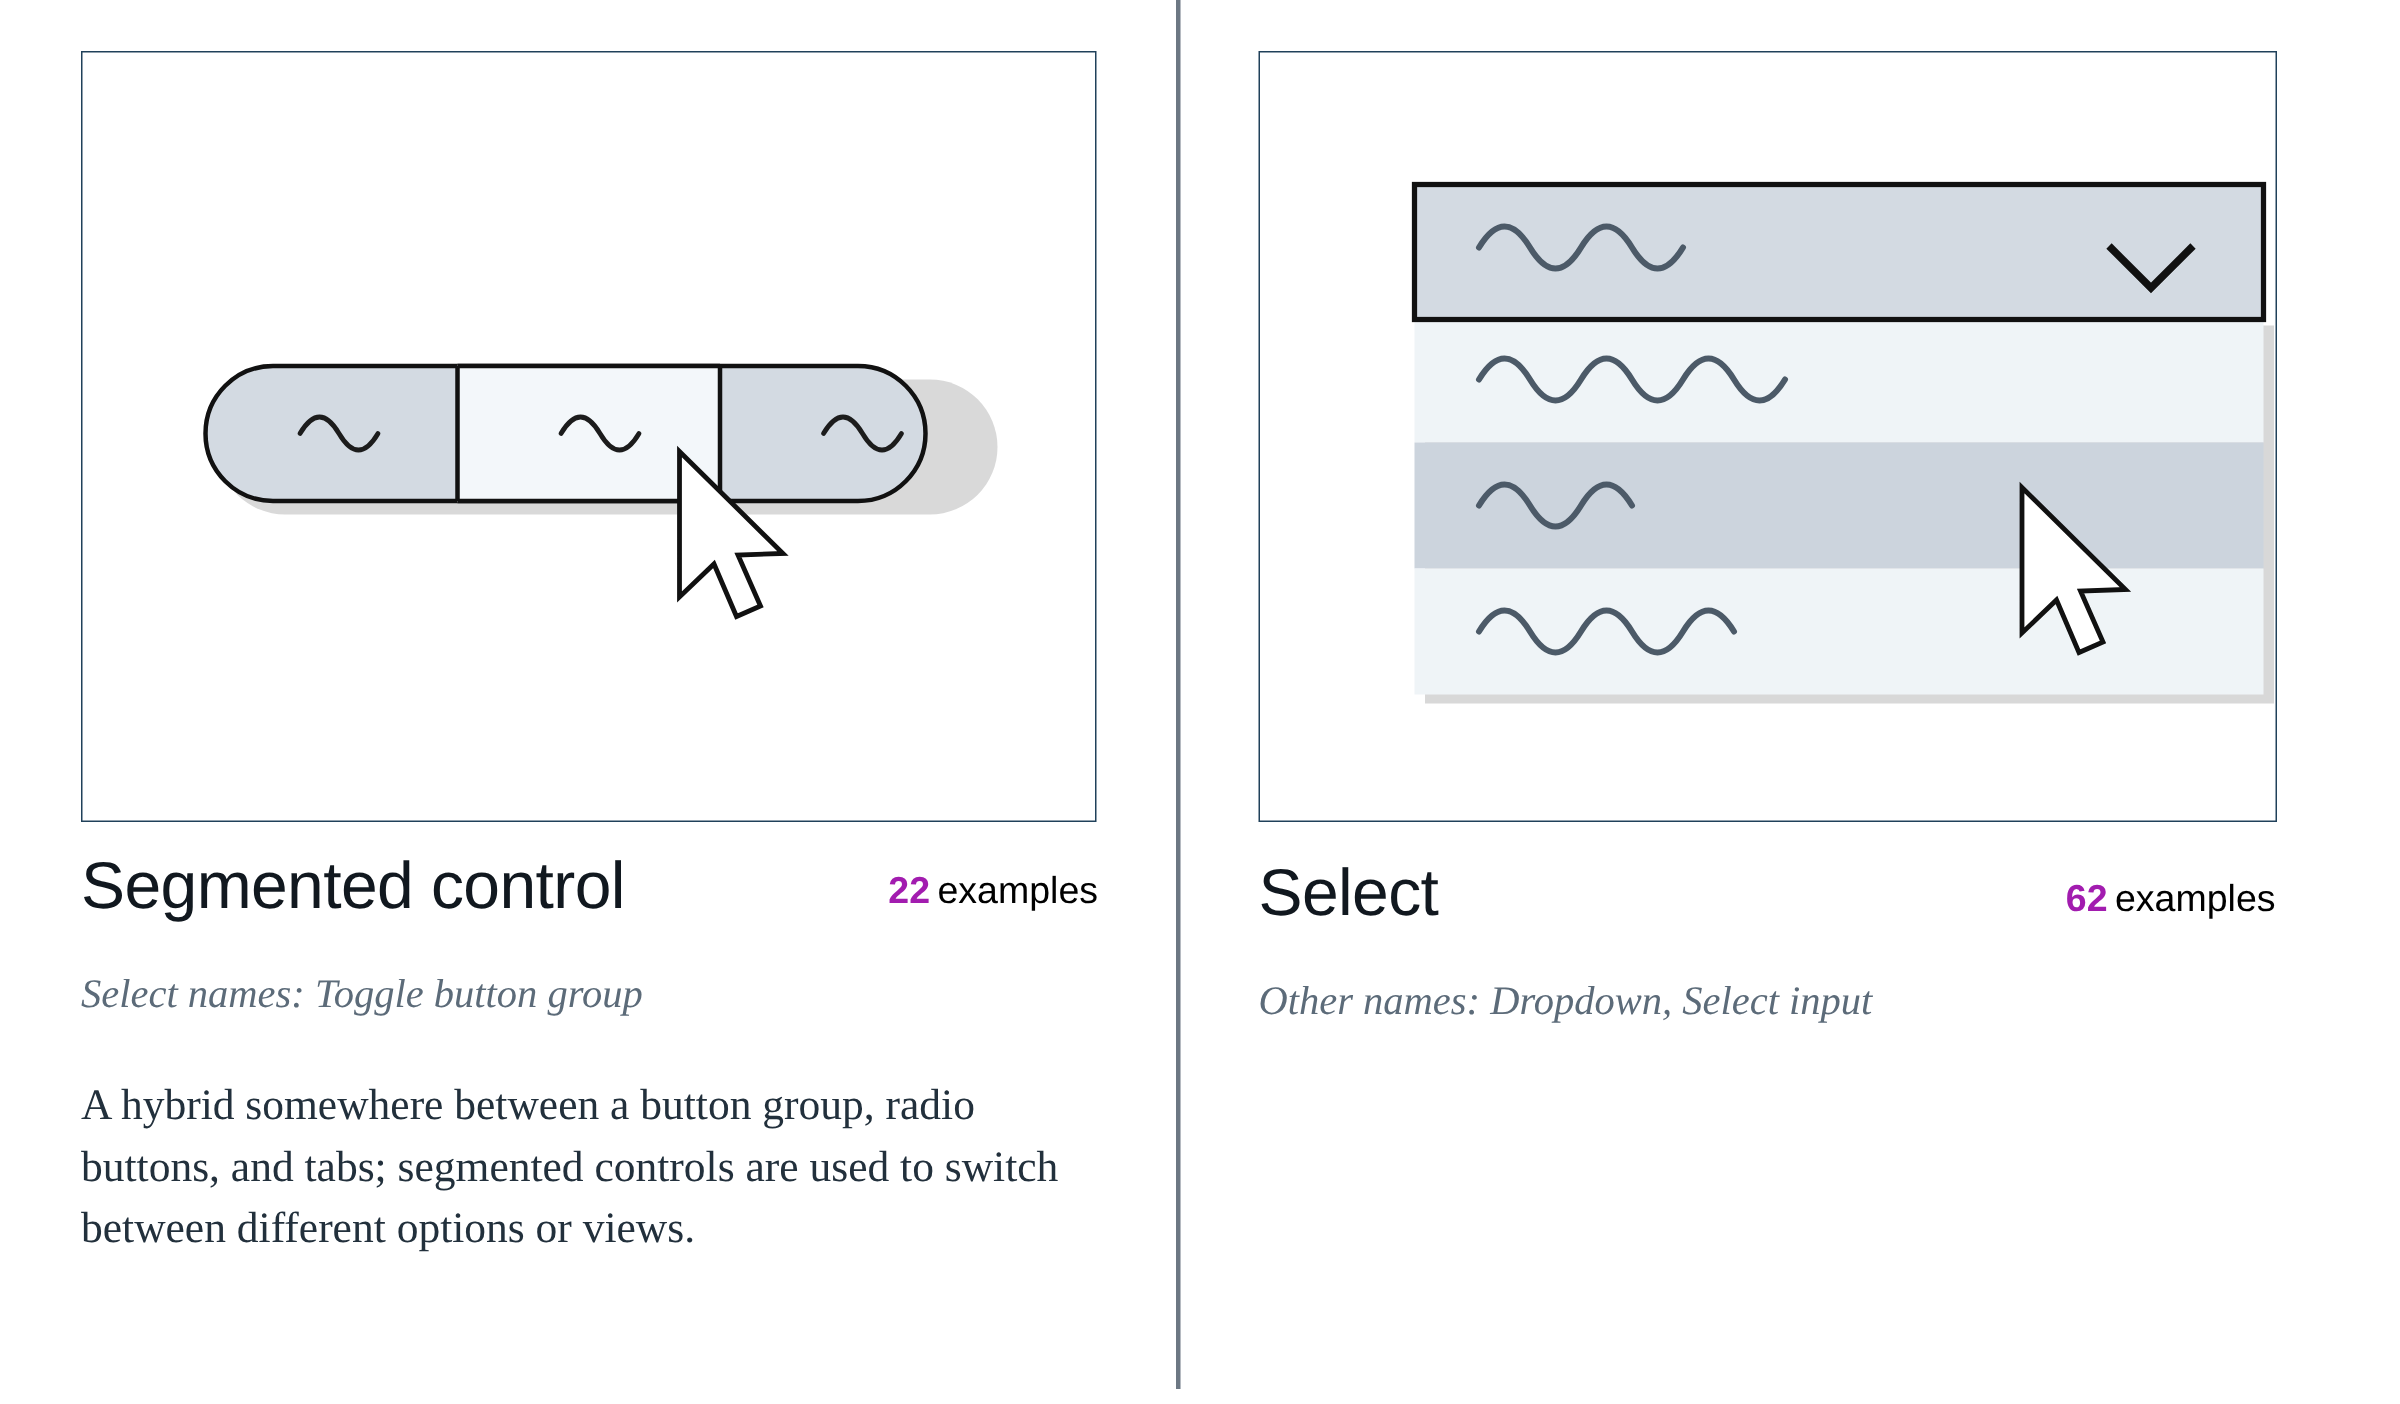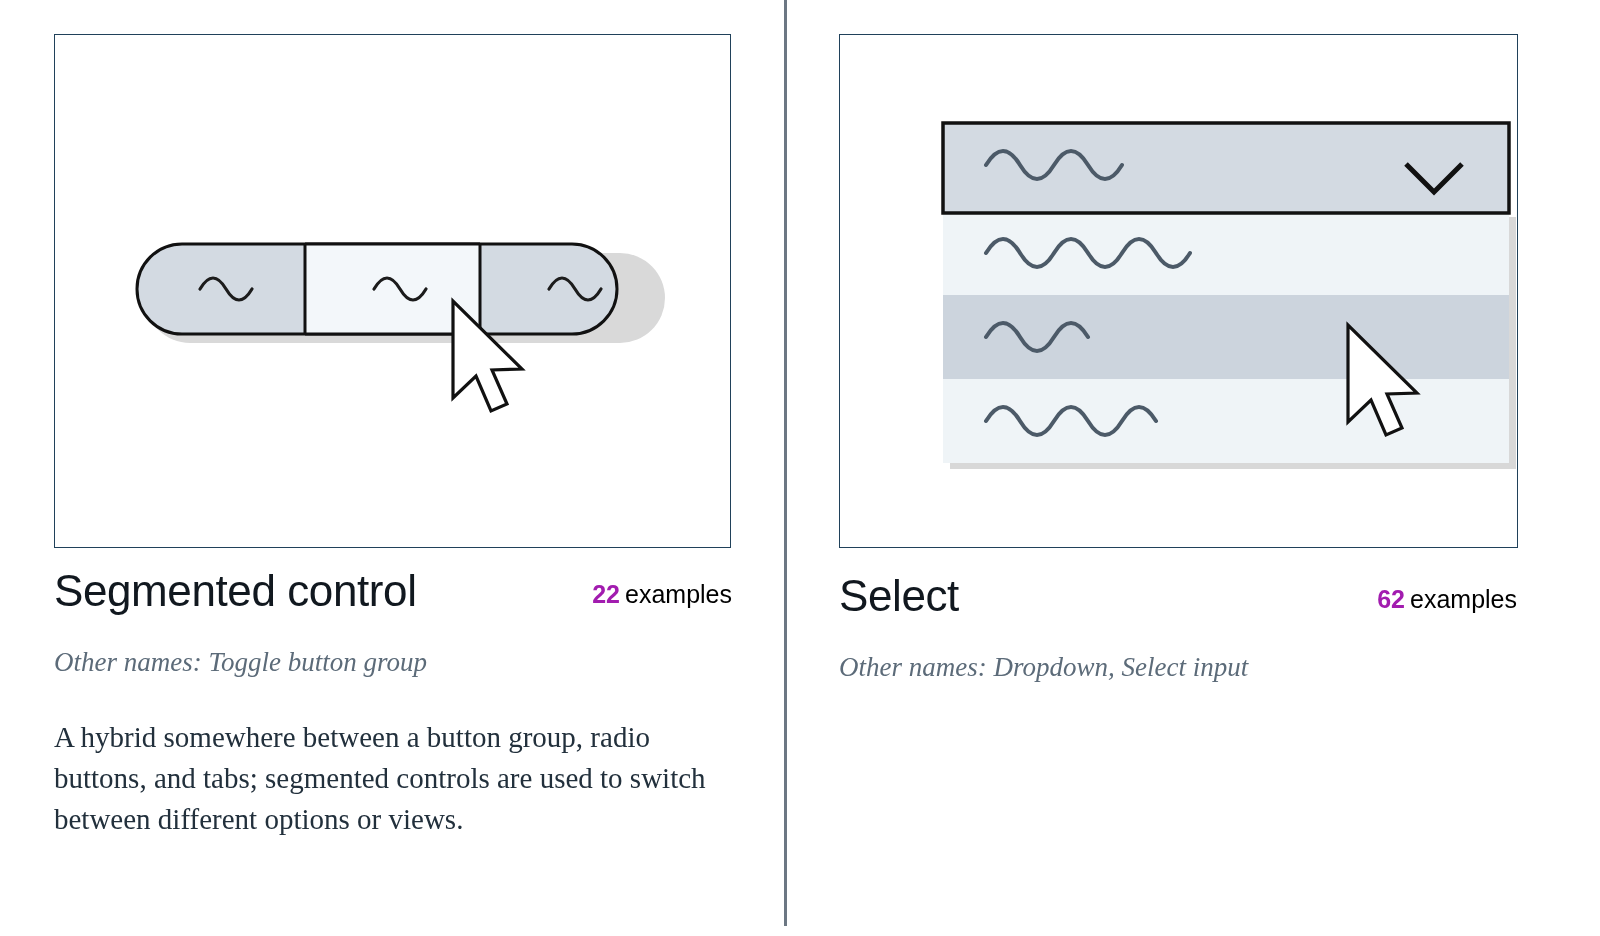--- a/index.html
+++ b/index.html
@@ -133,21 +133,21 @@
       </svg>
     </div>
 
     <div class="text-block">
       <div class="title-row">
         <h2 class="component-title">Segmented control</h2>
         <div class="examples-count">
           <span class="num">22</span><span class="word">examples</span>
         </div>
       </div>
-      <p class="other-names">Other names: Toggle button group</p>
+      <p class="other-names">Select names: Toggle button group</p>
       <p class="description">A hybrid somewhere between a button group, radio buttons, and tabs; segmented controls are used to switch between different options or views.</p>
     </div>
   </div>
 
   <div class="column-divider"></div>
 
   <div class="column right">
 
     <div class="illus-card">
       <svg class="illus-svg" width="679" height="514" viewBox="0 0 679 514">

